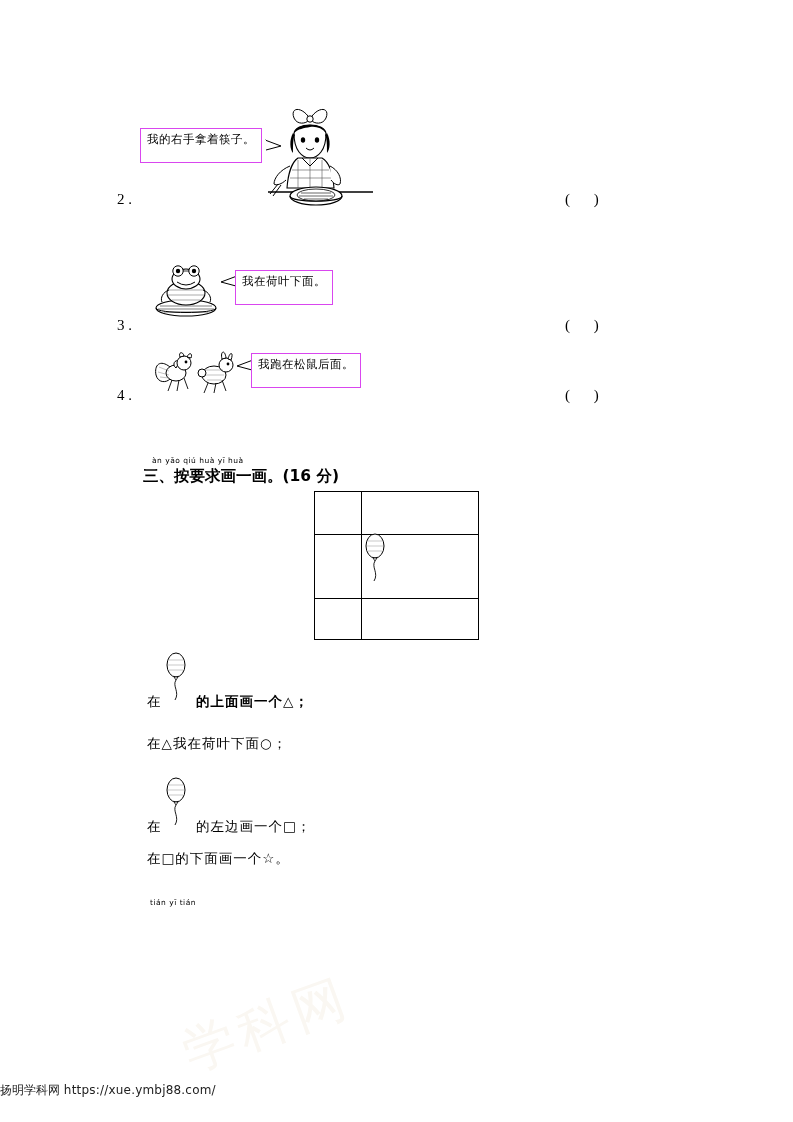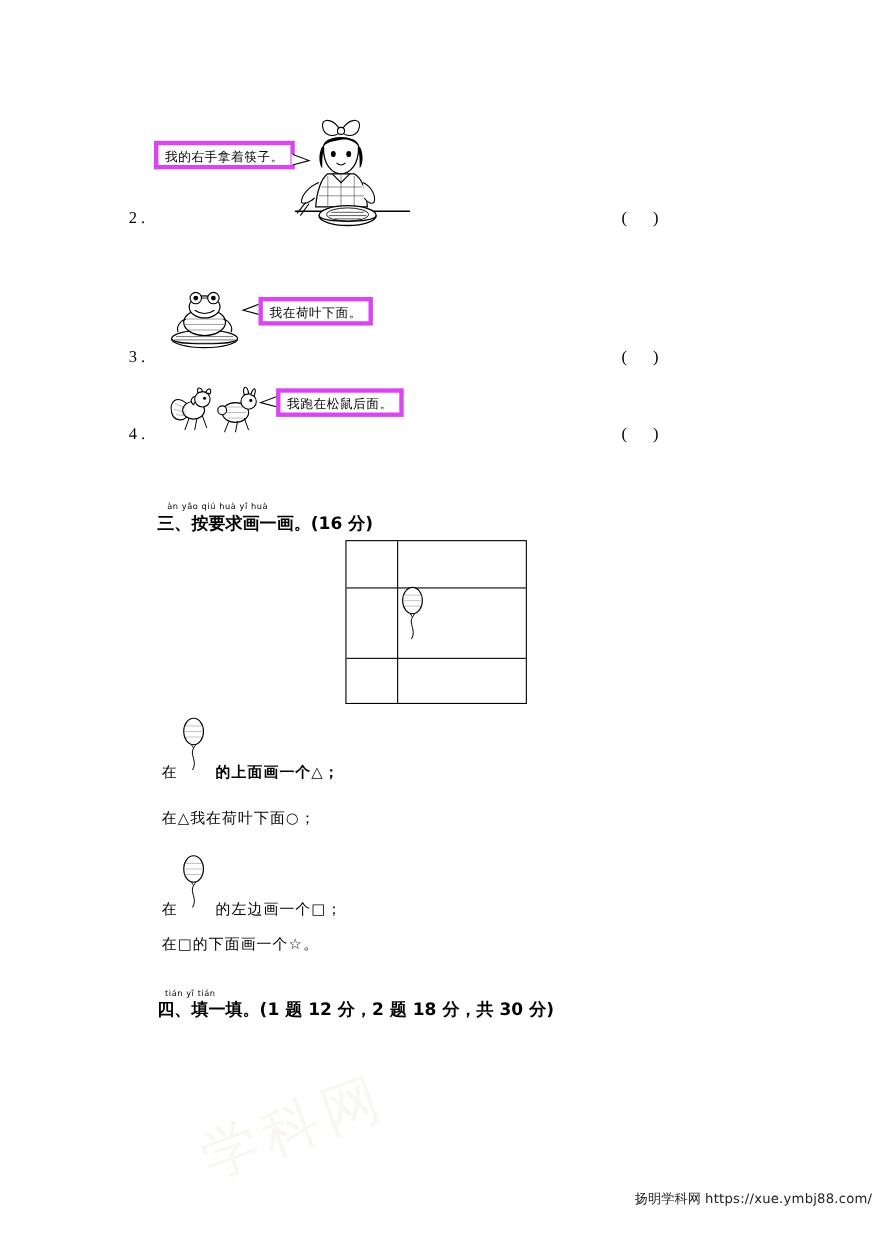--- a/index.html
+++ b/index.html
@@ -18,26 +18,26 @@
   .page {
     position: absolute;
     left: 0; top: 0;
     width: 793px;
     height: 1122px;
   }
 
   
   .bubble {
     position: absolute;
-    border: 4px solid #d946ef;
+    border: 1px solid #d946ef;
     background: #fff;
     font-family: "DejaVu Sans", "Liberation Sans", sans-serif;
     font-size: 11.5px;
     line-height: 1.1;
-    padding: 4px 6px 1px 6px;
+    padding: 4px 6px 16px 6px;
     white-space: nowrap;
     letter-spacing: 0.5px;
   }
 
   
   .qnum {
     position: absolute;
     font-family: "Liberation Serif", serif;
     font-size: 15px;
   }
@@ -92,21 +92,21 @@
     font-size: 13.5px;
     white-space: nowrap;
     letter-spacing: 1px;
   }
 
   
   .footer {
     position: absolute;
     left: 0;
     width: 793px;
-    text-align: right;
+    text-align: left;
     font-family: "DejaVu Sans", "Liberation Sans", sans-serif;
     font-size: 12px;
     color: #222;
   }
   .footer .site { letter-spacing: 0.2px; }
 
   
   .watermark {
     position: absolute;
     font-family: "DejaVu Sans", sans-serif;
@@ -338,21 +338,20 @@
       </g>
       <path d="M11 27 L13 30 L15 27 Z" fill="#fff" stroke="#000" stroke-width="0.8"></path>
       <path d="M13 30 C9 36, 17 42, 12 50" fill="none" stroke="#000" stroke-width="0.9"></path>
     </svg>
   </div>
   <div class="instr" style="left:196px; top:818px;">的左边画一个□；</div>
 
   <div class="instr" style="left:147px; top:850px;">在□的下面画一个☆。</div>
 
   <div class="pinyin" style="left:150px; top:898px;">tián  yī  tián</div>
-  <div class="section" style="left:115px; top:908px;">四、填一填。(1 题 12 分，2 题 18 分，共 30 分)</div>
 
   <div class="watermark" style="left:180px; top:990px;">学科网</div>
 
   <div class="footer" style="top:1082px;">
     <span>扬明学科网</span><span>&nbsp;</span><span class="site">https://xue.ymbj88.com/</span>
   </div>
 
 </div>
 
 </body></html>

